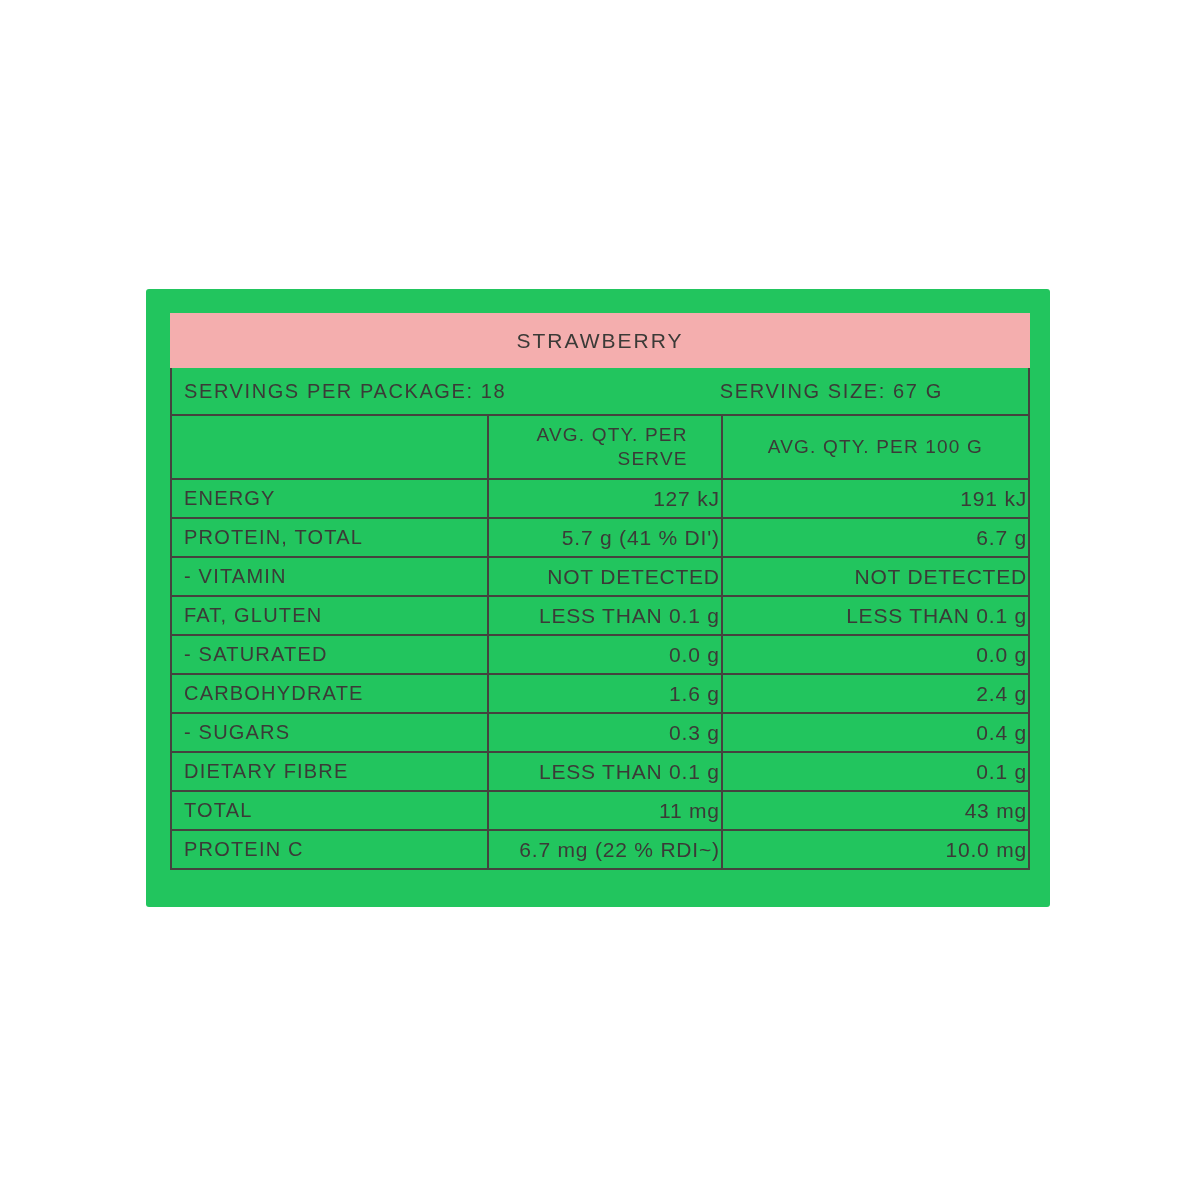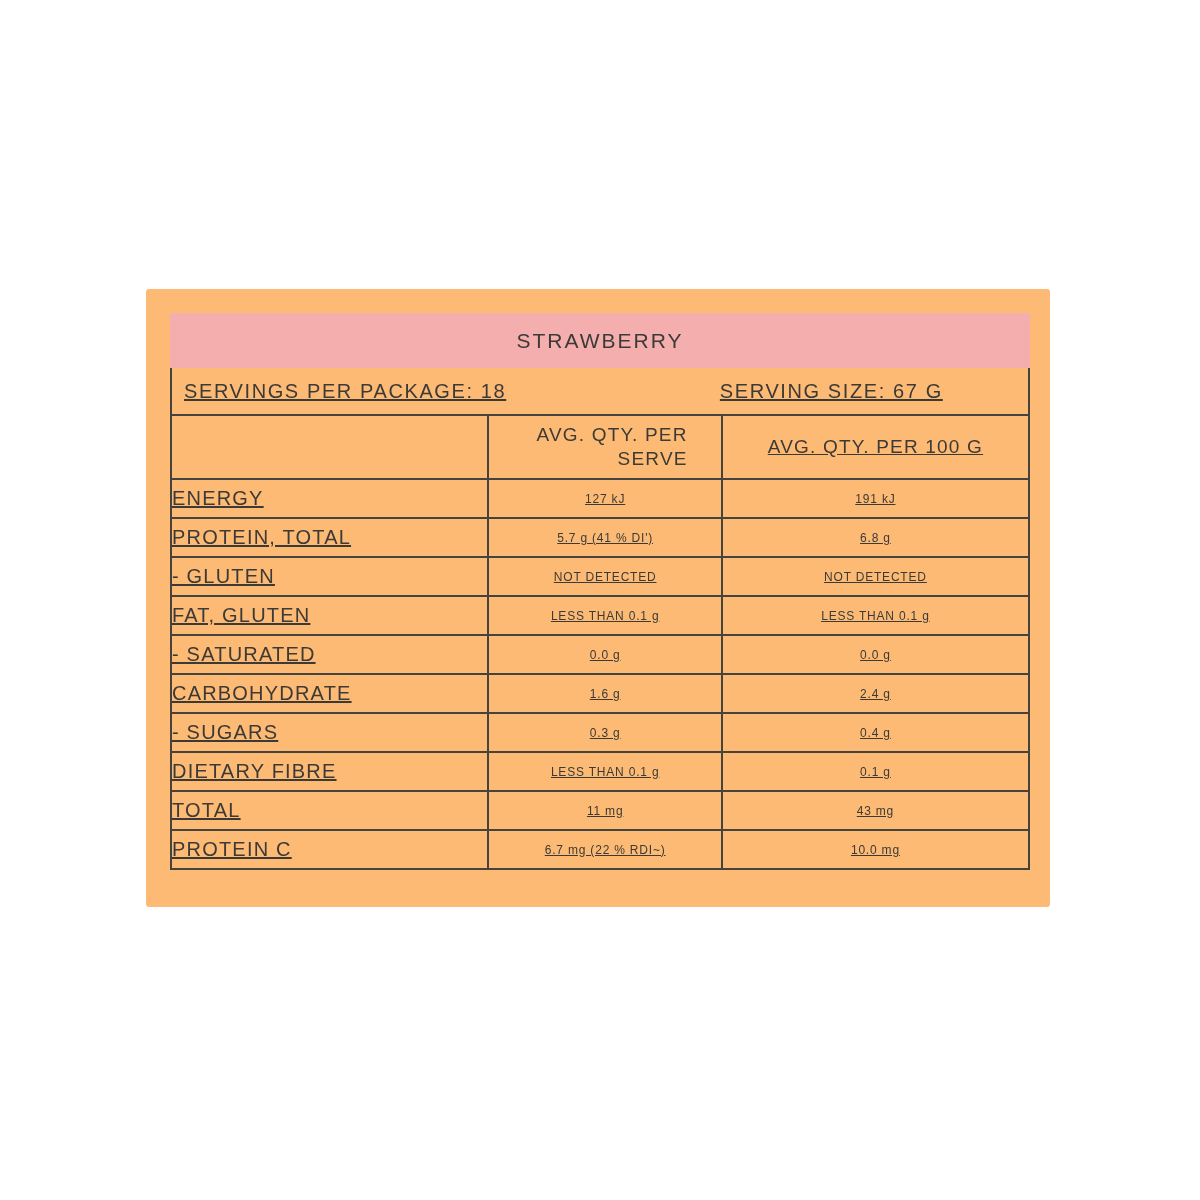--- a/index.html
+++ b/index.html
@@ -7,21 +7,21 @@
     margin: 0; padding: 0;
     width: 1200px; height: 1200px;
     background: #ffffff;
     font-family: "Liberation Sans", sans-serif;
     color: #3b3a37;
   }
   .panel {
     position: absolute;
     left: 146px; top: 289px;
     width: 904px; height: 618px;
-    background: #fdba74;
+    background: #22c55e;
     border-radius: 3px;
   }
   .flavour-header {
     position: absolute;
     left: 24px; top: 24px;
     width: 860px; height: 55px;
     background: #f4aeae;
     display: flex; align-items: center; justify-content: center;
     font-size: 21px;
     letter-spacing: 2px;
@@ -30,21 +30,20 @@
     position: absolute;
     left: 24px; top: 79px;
     width: 860px;
     border-collapse: collapse;
     table-layout: fixed;
   }
   .nutrition-table td, .nutrition-table th {
     border: 2px solid #45433e;
     font-weight: normal;
     vertical-align: middle;
-    text-decoration: underline;
   }
   
   .servings-row td {
     border-top: none;
     height: 47px;
     padding: 0;
   }
   .servings-flex {
     display: flex; align-items: center; width: 100%;
     font-size: 20px; letter-spacing: 1.6px;
@@ -66,25 +65,25 @@
     text-align: right;
   }
   
   .data-row td {
     height: 39px;
     font-size: 20px;
     letter-spacing: 1.2px;
   }
   .data-row td.label-cell {
     text-align: left;
-    padding-left: 0;
+    padding-left: 12px;
   }
   .data-row td.value-cell {
-    text-align: center;
-    font-size: 12px;
+    text-align: right;
+    font-size: 21px;
     letter-spacing: 0.8px;
   }
 </style>
 </head>
 <body>
 
 <div class="panel">
 
   <div class="flavour-header">
     <span>STRAWBERRY</span>
@@ -112,24 +111,24 @@
       </tr>
 
       <tr class="data-row">
         <td class="label-cell">ENERGY</td>
         <td class="value-cell">127 kJ</td>
         <td class="value-cell">191 kJ</td>
       </tr>
       <tr class="data-row">
         <td class="label-cell">PROTEIN, TOTAL</td>
         <td class="value-cell">5.7 g (41 % DI')</td>
-        <td class="value-cell">6.8 g</td>
+        <td class="value-cell">6.7 g</td>
       </tr>
       <tr class="data-row">
-        <td class="label-cell">- GLUTEN</td>
+        <td class="label-cell">- VITAMIN</td>
         <td class="value-cell">NOT DETECTED</td>
         <td class="value-cell">NOT DETECTED</td>
       </tr>
       <tr class="data-row">
         <td class="label-cell">FAT, GLUTEN</td>
         <td class="value-cell">LESS THAN 0.1 g</td>
         <td class="value-cell">LESS THAN 0.1 g</td>
       </tr>
       <tr class="data-row">
         <td class="label-cell">- SATURATED</td>

